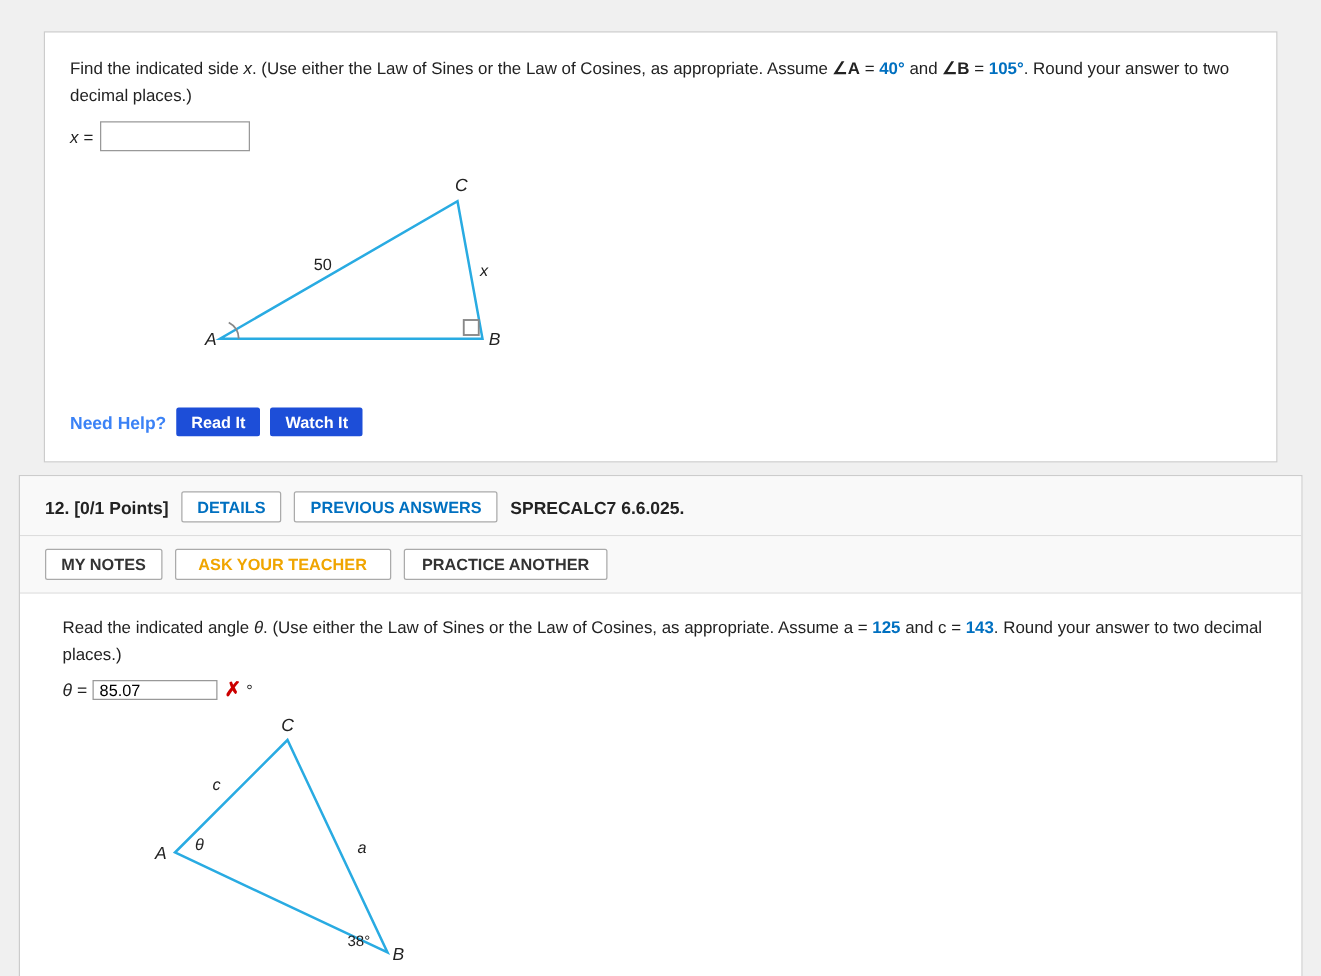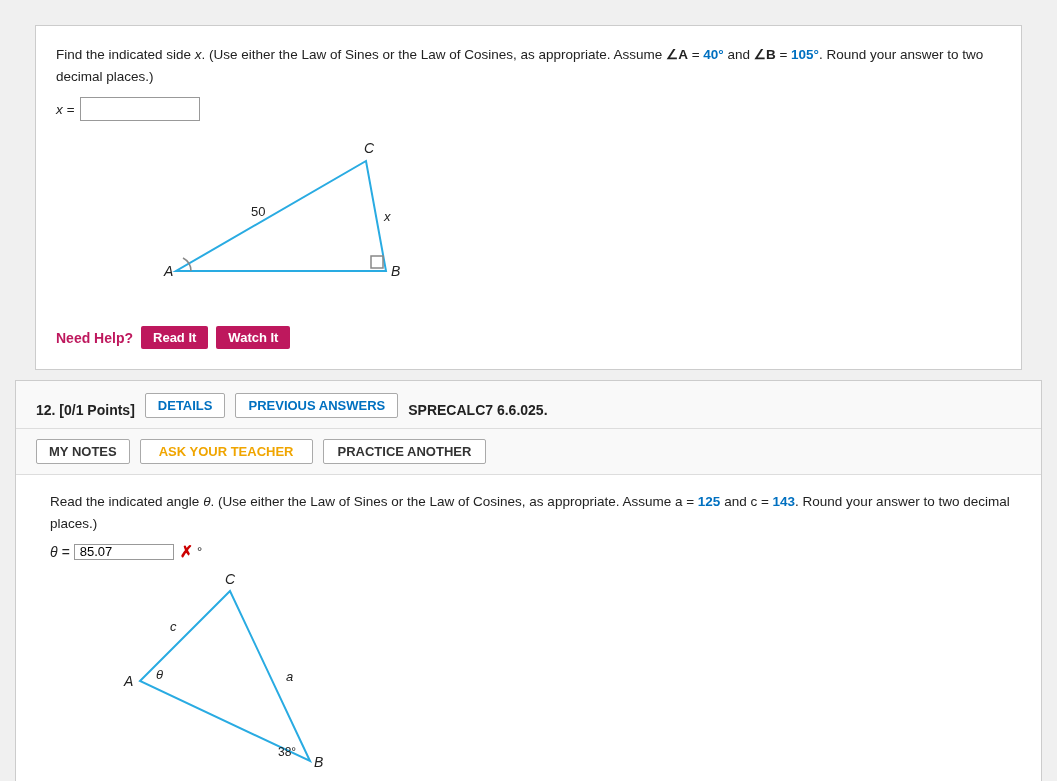--- a/index.html
+++ b/index.html
@@ -66,45 +66,45 @@
 
     .need-help-row {
       display: flex;
       align-items: center;
       gap: 8px;
       margin-top: 10px;
     }
 
     .need-help-label {
       font-weight: bold;
-      color: #be185d;
+      color: #3b82f6;
       font-size: 14px;
     }
 
     .btn-gold {
-      background: #be185d;
+      background: #1d4ed8;
       color: #fff;
       border: none;
       padding: 4px 12px;
       font-size: 13px;
       font-weight: bold;
       cursor: pointer;
       border-radius: 2px;
     }
 
     
     .problem12-wrapper {
       background: #f9f9f9;
       margin: 10px 0 0 0;
       border: 1px solid #ccc;
     }
 
     .problem12-header {
       display: flex;
-      align-items: flex-end;
+      align-items: center;
       gap: 10px;
       padding: 12px 20px 10px 20px;
       border-bottom: 1px solid #ddd;
       background: #f9f9f9;
       flex-wrap: wrap;
     }
 
     .problem-number {
       font-weight: bold;
       font-size: 14px;

